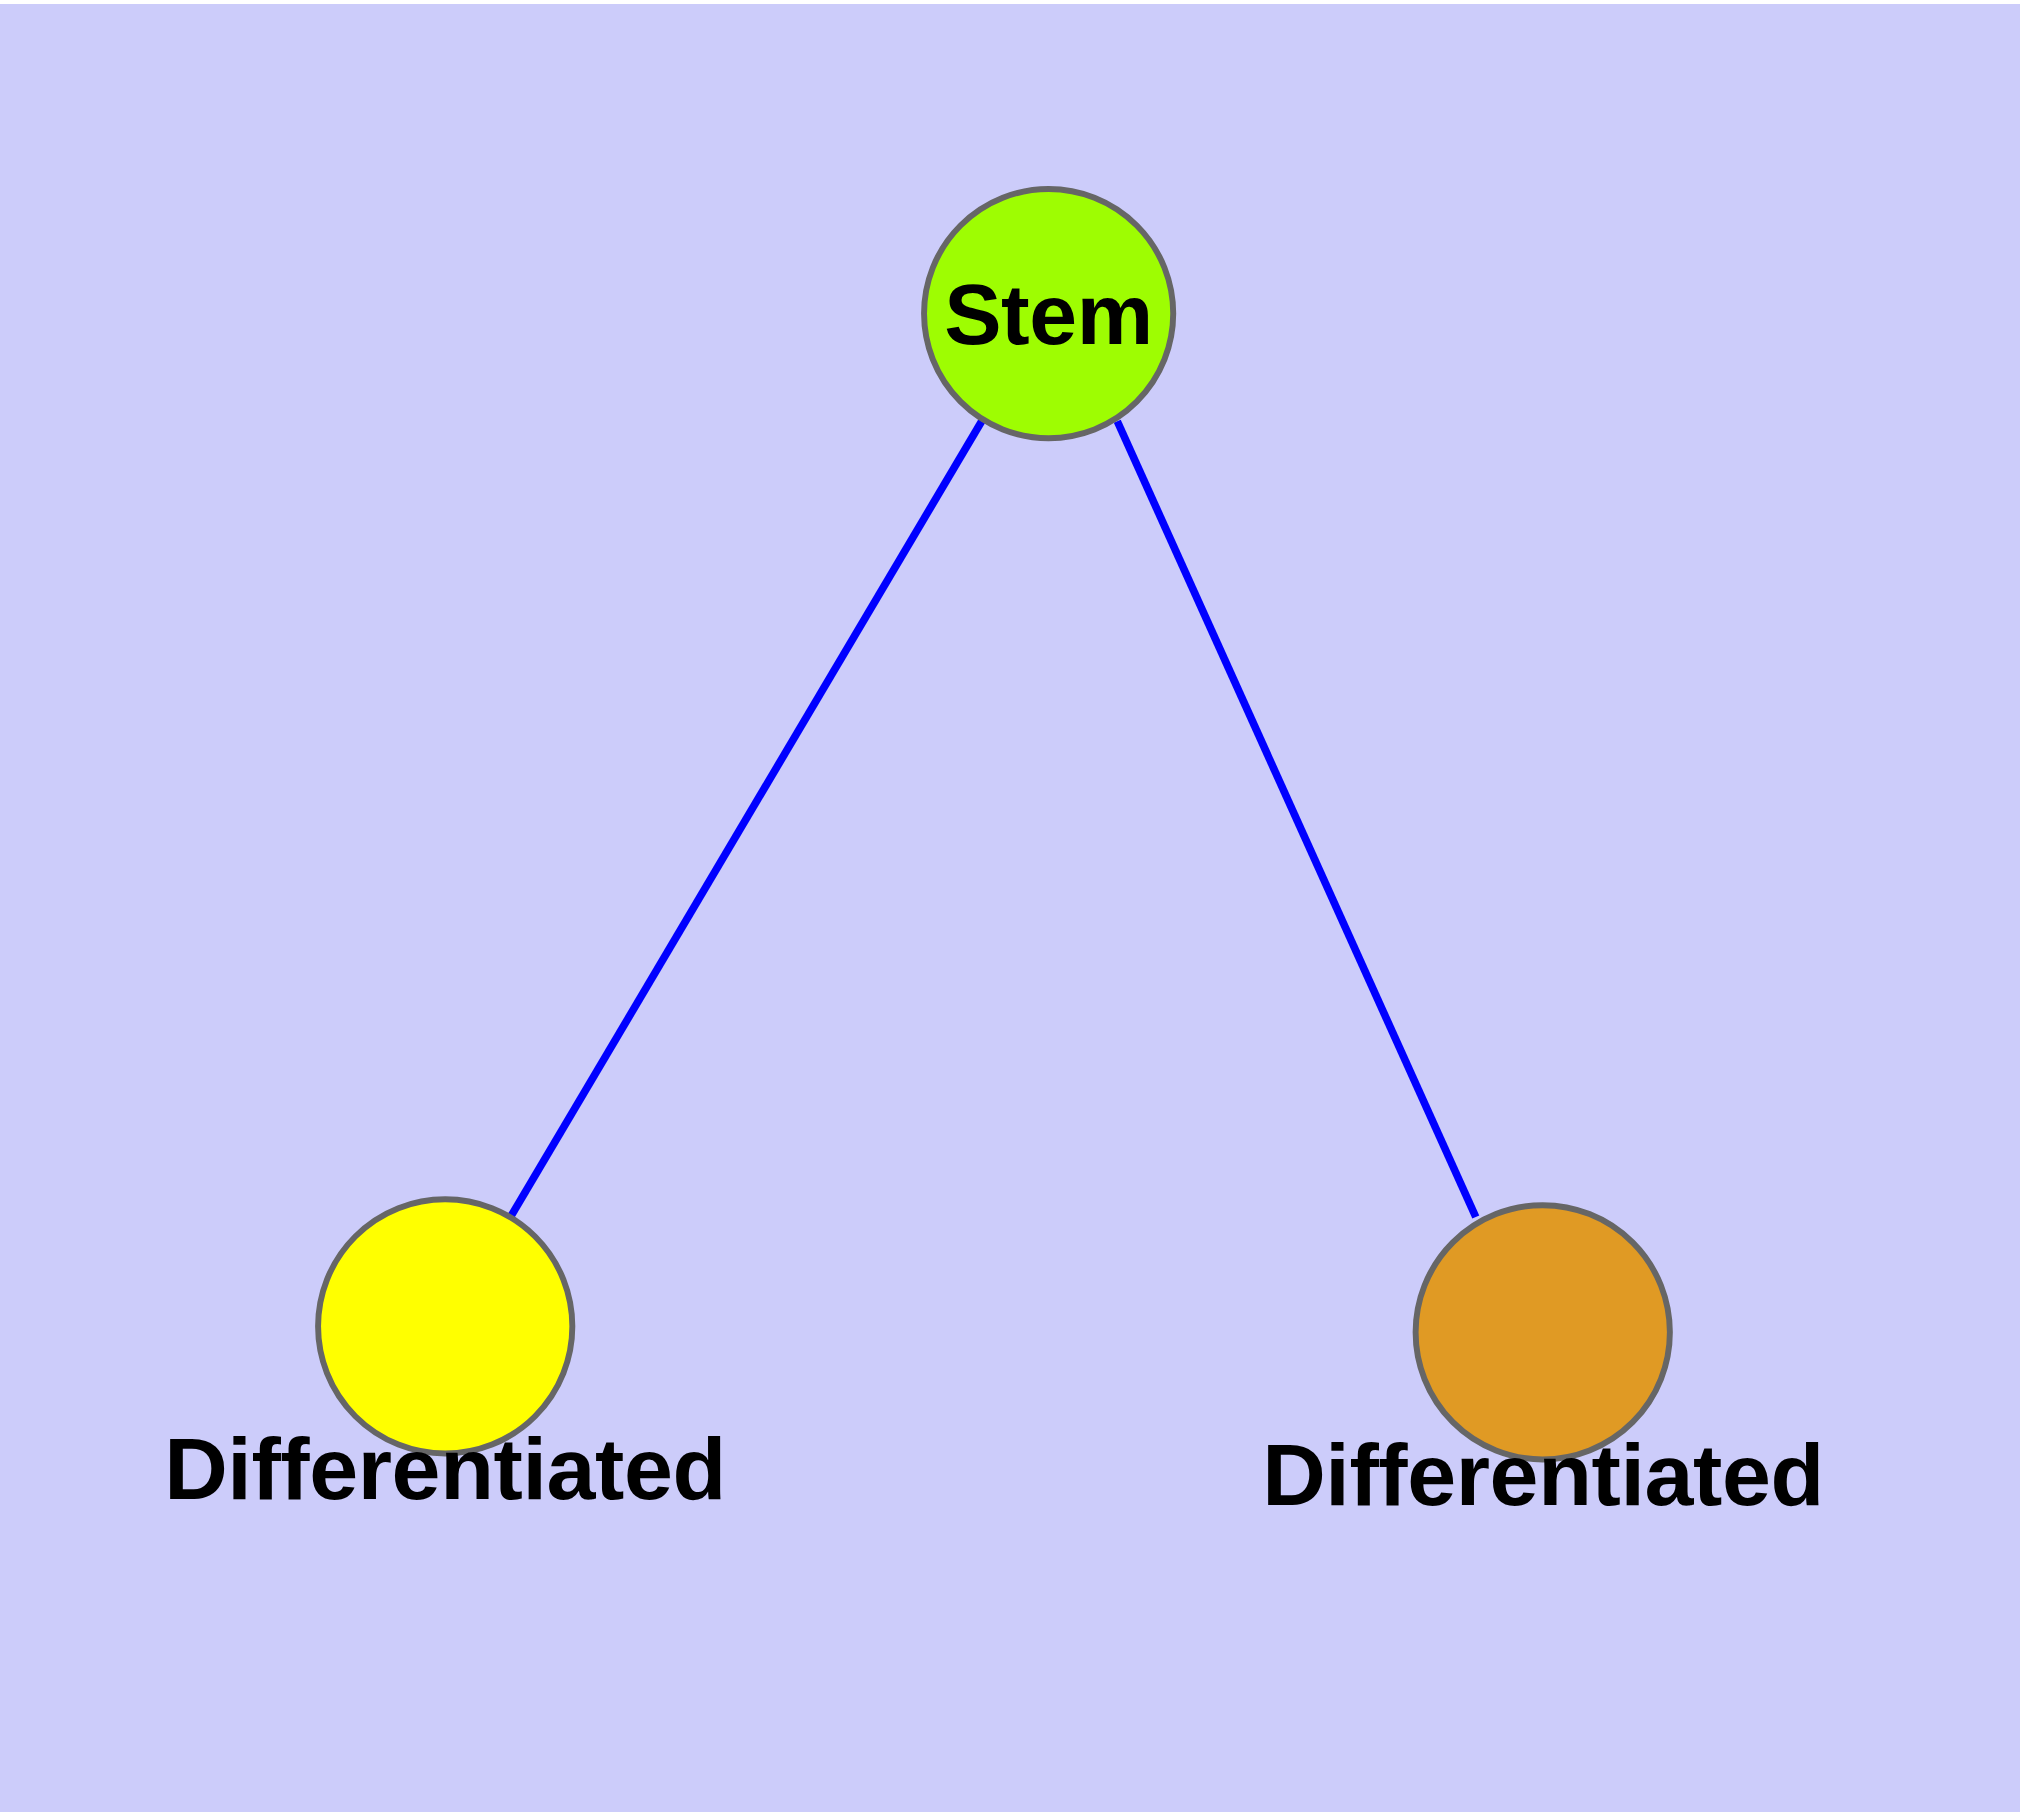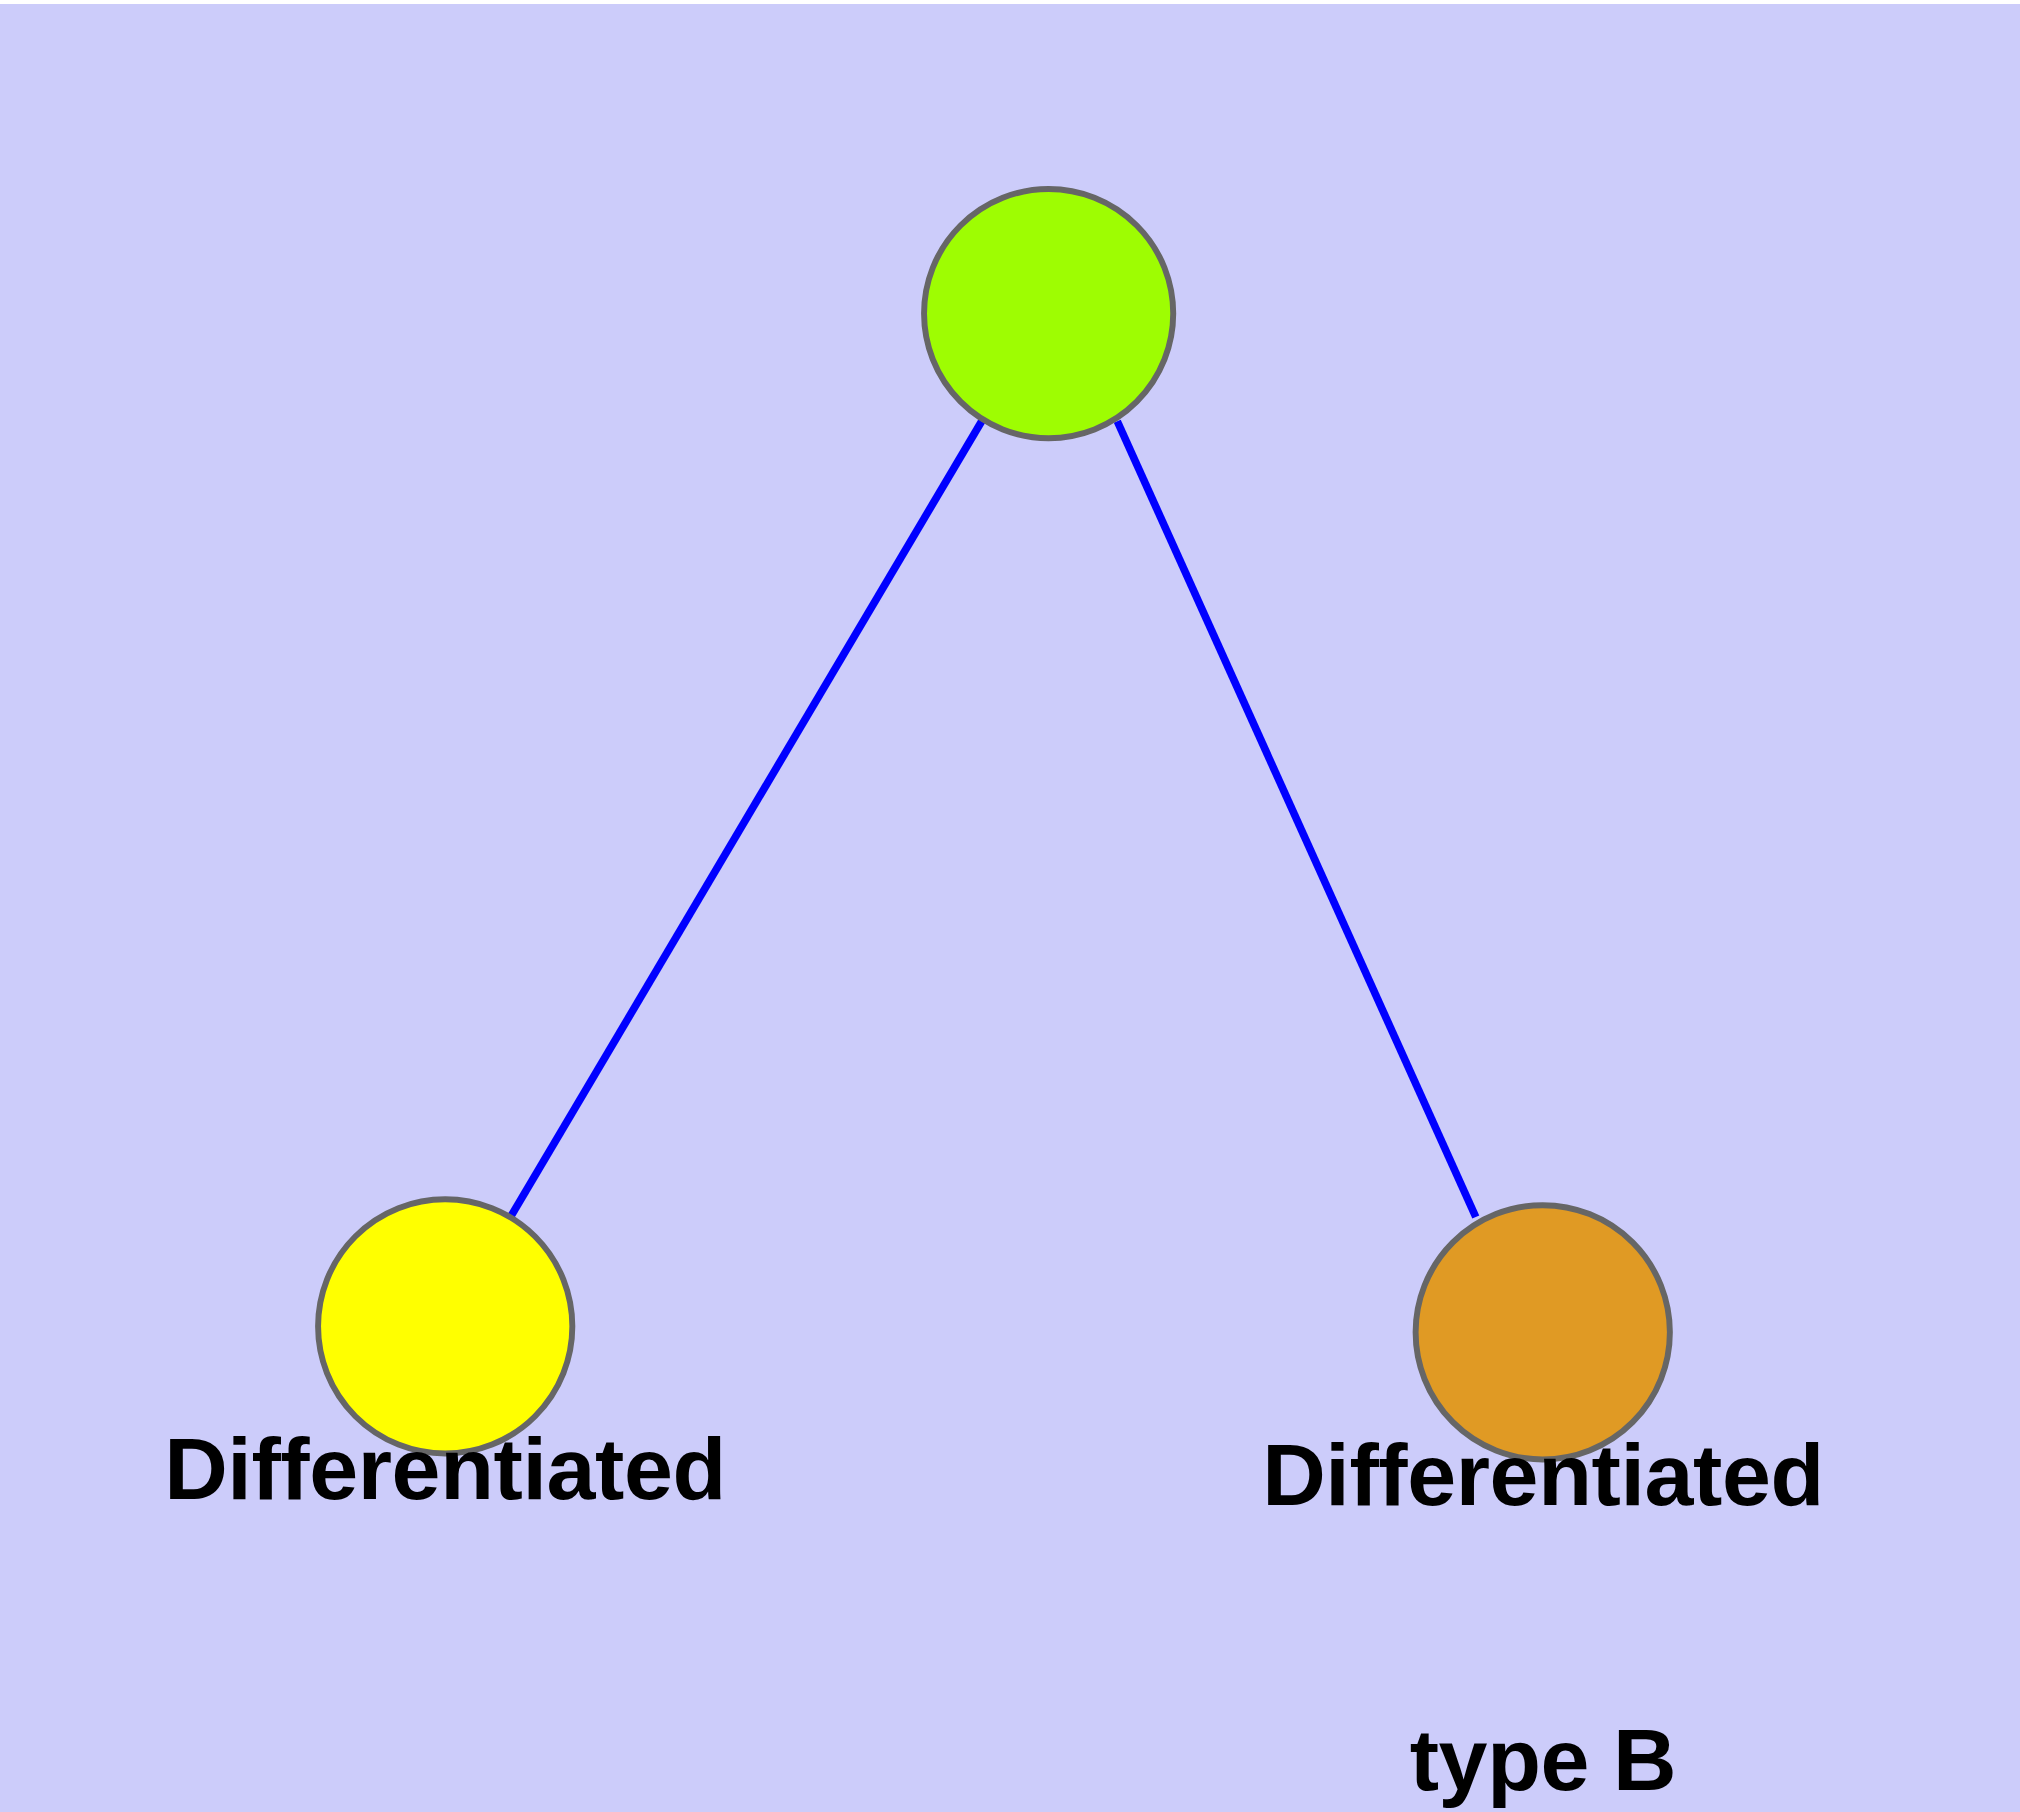--- a/index.html
+++ b/index.html
@@ -69,24 +69,24 @@
       <line class="edge-line" x1="1158" y1="497" x2="602" y2="1436"></line>
       <line class="edge-line" x1="1318" y1="497" x2="1741" y2="1436"></line>
     </g>
     <g>
       <circle class="node-circle" cx="1237" cy="370" r="147" fill="#9efd02"></circle>
       <circle class="node-circle" cx="525" cy="1565" r="150" fill="#ffff00"></circle>
       <circle class="node-circle" cx="1820" cy="1572" r="150" fill="#e09a24"></circle>
     </g>
   </svg>
 
+  <div class="node-label label-stem" style="left:794px; top:268px; width:509px;">Stem</div>
 
   <div class="node-label label-leaf" style="left:21px; top:1231px; width:848px;">
     <div>Differentiated</div>
   </div>
 
   <div class="node-label label-leaf" style="left:1119px; top:1237px; width:848px;">
     <div>Differentiated</div>
-    <div>type B</div>
   </div>
 
 </div>
 
 
 </body></html>

